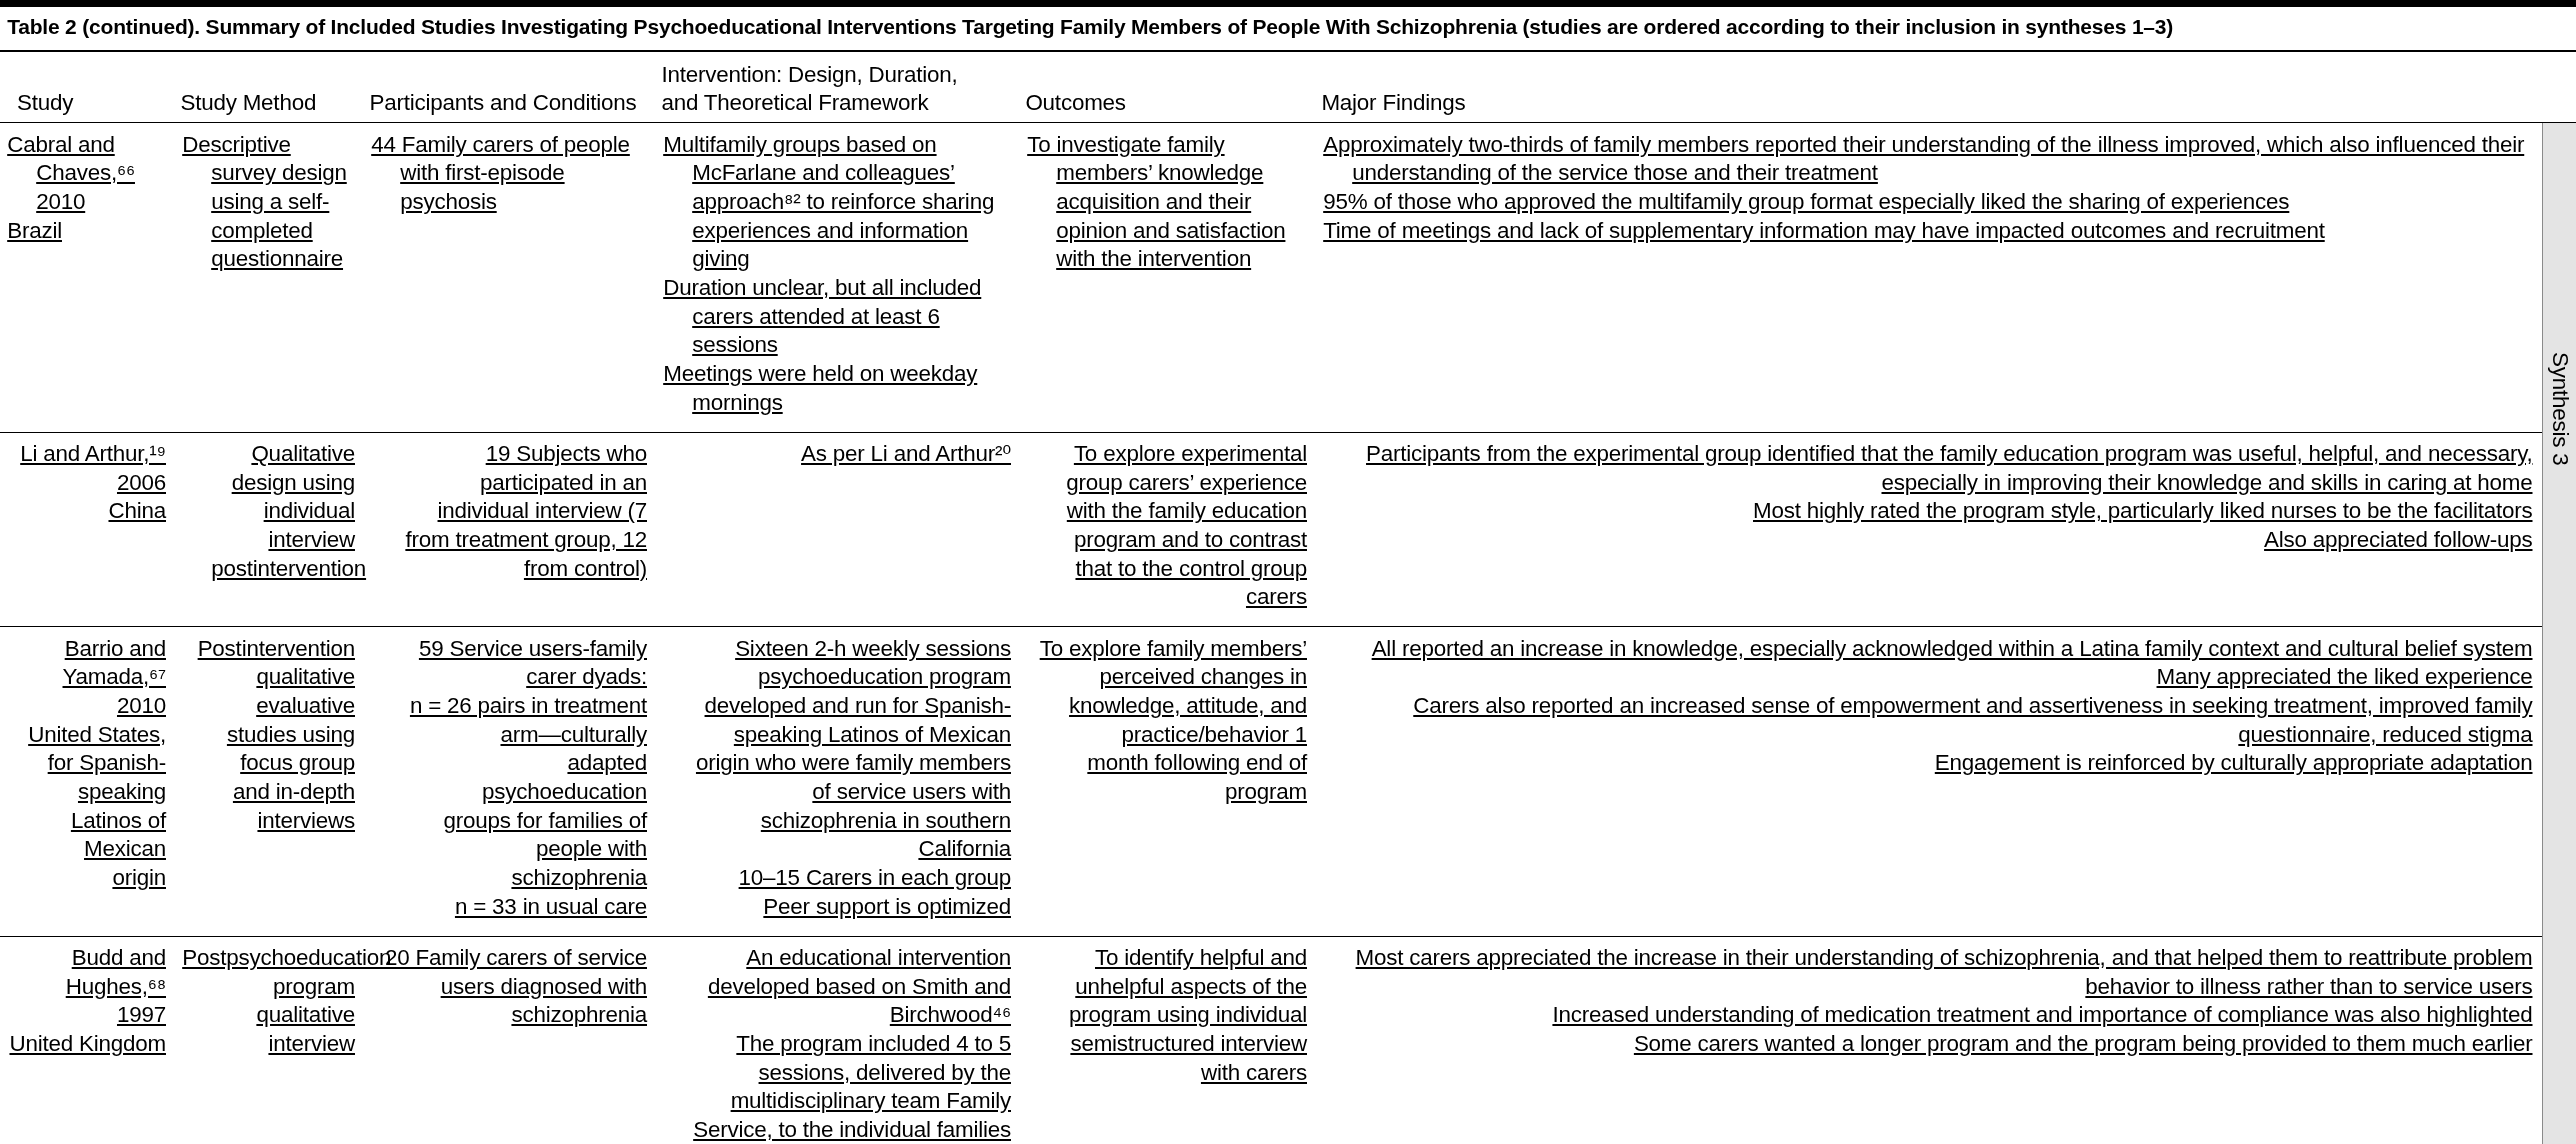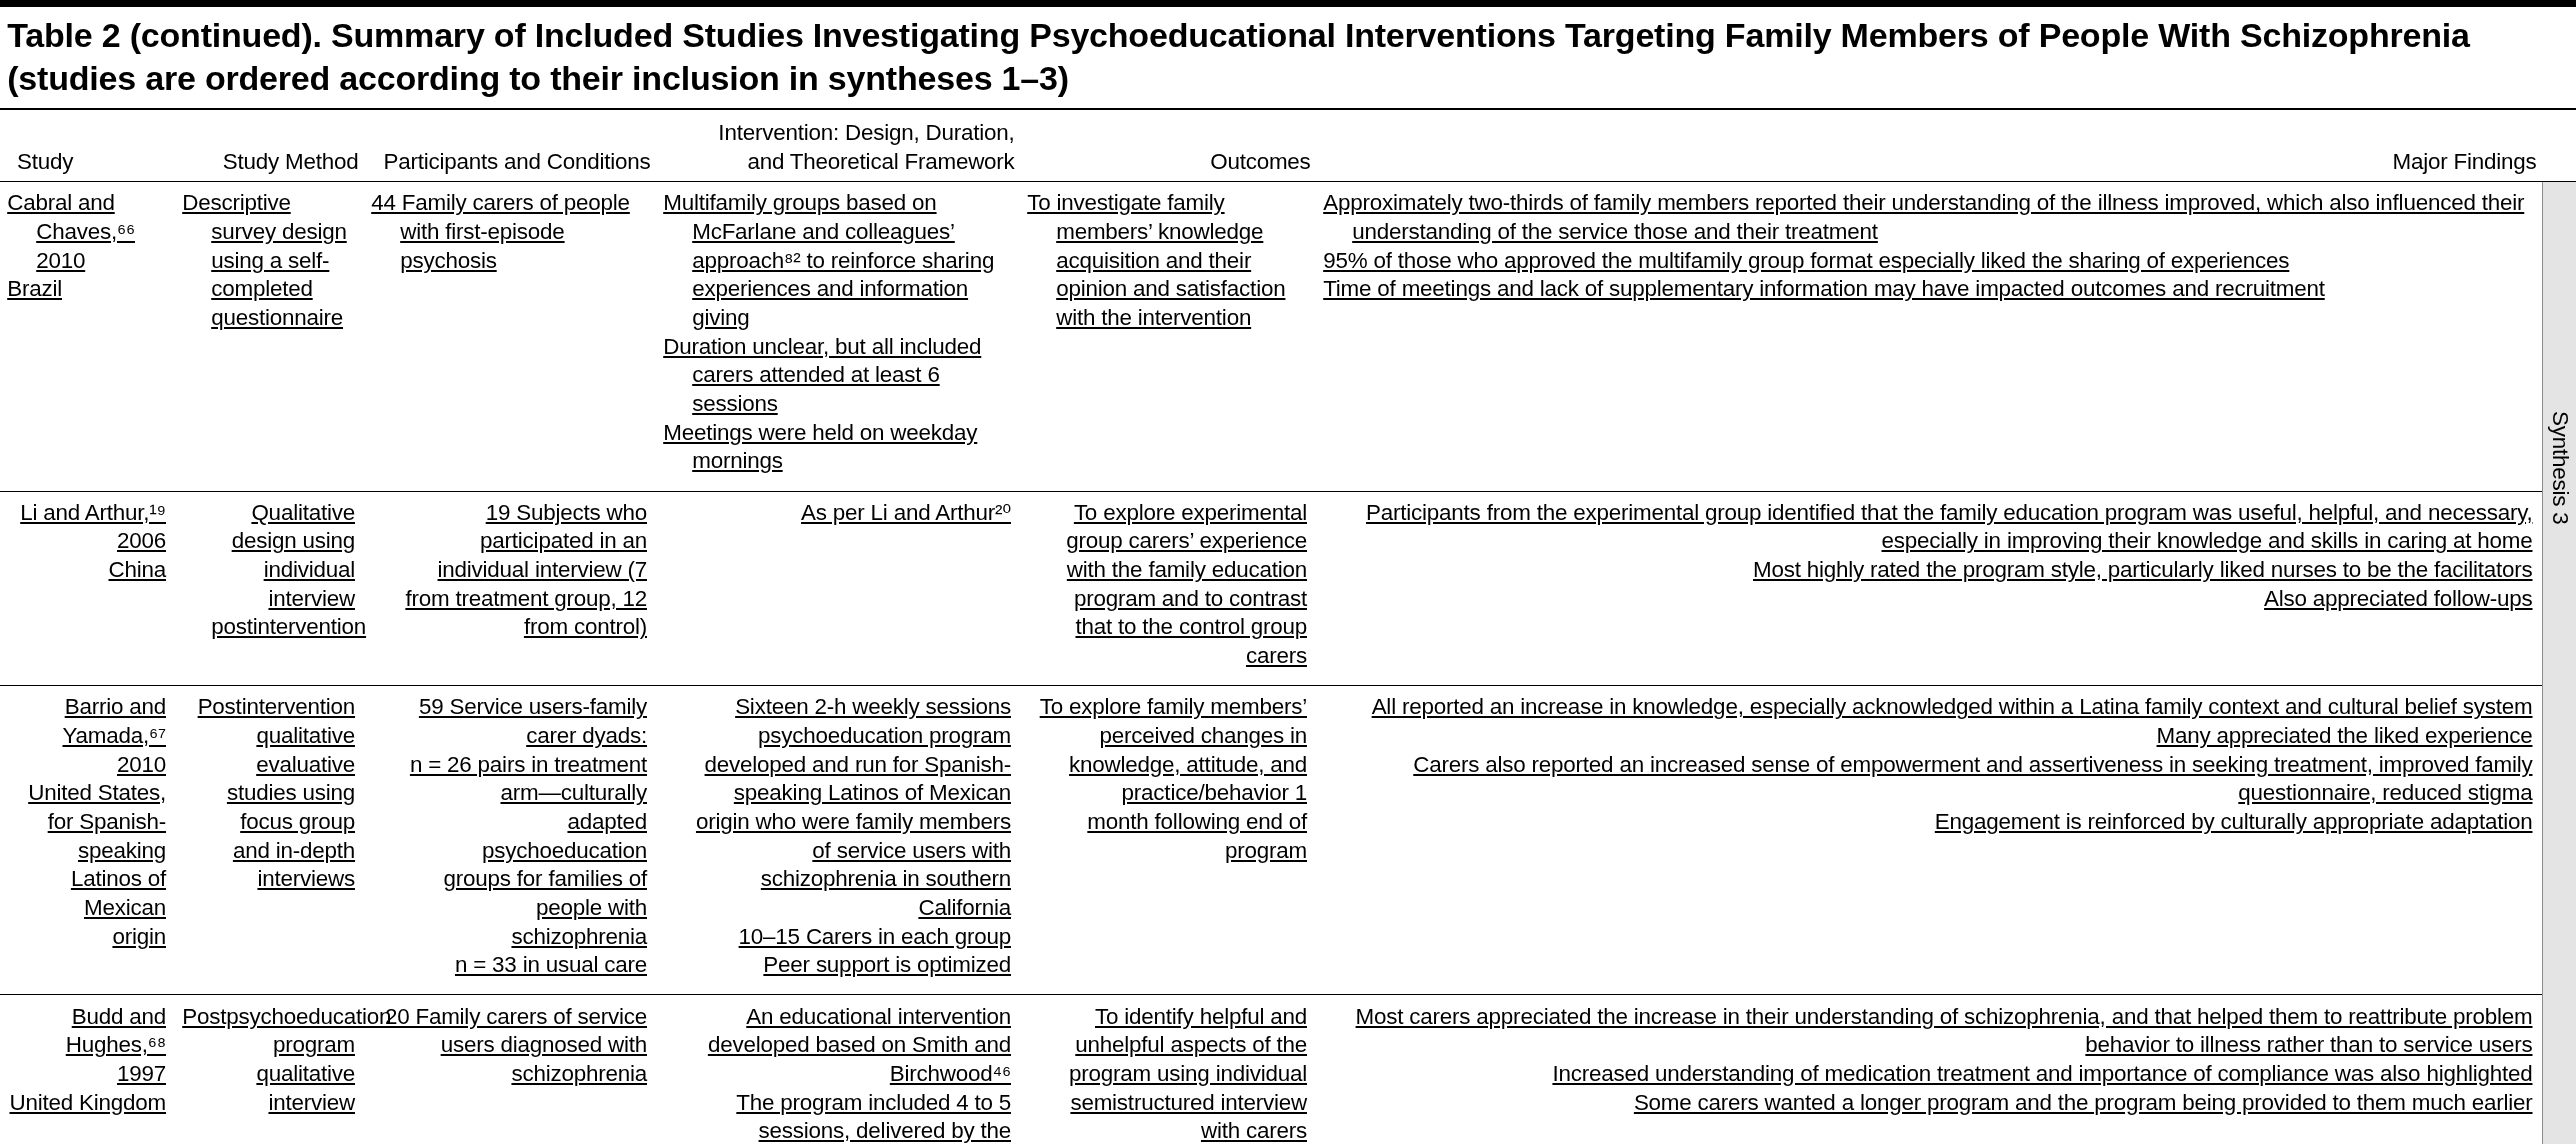--- a/index.html
+++ b/index.html
@@ -5,21 +5,21 @@
   html, body { margin: 0; padding: 0; }
   body {
     width: 2576px;
     background: #ffffff;
     color: #000000;
     font-family: "Liberation Sans", "DejaVu Sans", sans-serif;
   }
   .page { width: 2576px; }
   .rule-top { height: 7.2px; background: #000; }
   .title {
-    font-size: 34px;
+    font-size: 21px;
     font-weight: bold;
     line-height: 1.25;
     letter-spacing: -0.2px;
     padding: 7.2px 10.8px 9px 7.2px;
     border-bottom: 2.7px solid #000;
   }
   table {
     width: 2576px;
     border-collapse: collapse;
     table-layout: fixed;
@@ -31,21 +31,21 @@
   col.c-intervention { width: 364px; }
   col.c-outcomes     { width: 296px; }
   col.c-findings     { width: 1226px; }
   col.c-strip        { width: 35px; }
   th {
     font-weight: normal;
     font-size: 22.4px;
     line-height: 1.26;
     letter-spacing: -0.2px;
     vertical-align: bottom;
-    text-align: right;
+    text-align: left;
     padding: 9px 5.4px 5.4px;
     border-bottom: 1.8px solid #000;
     white-space: pre-line;
   }
   th.left { text-align: left; padding-left: 17px; }
   td {
     vertical-align: top;
     font-size: 22.4px;
     line-height: 1.28;
     letter-spacing: -0.2px;

